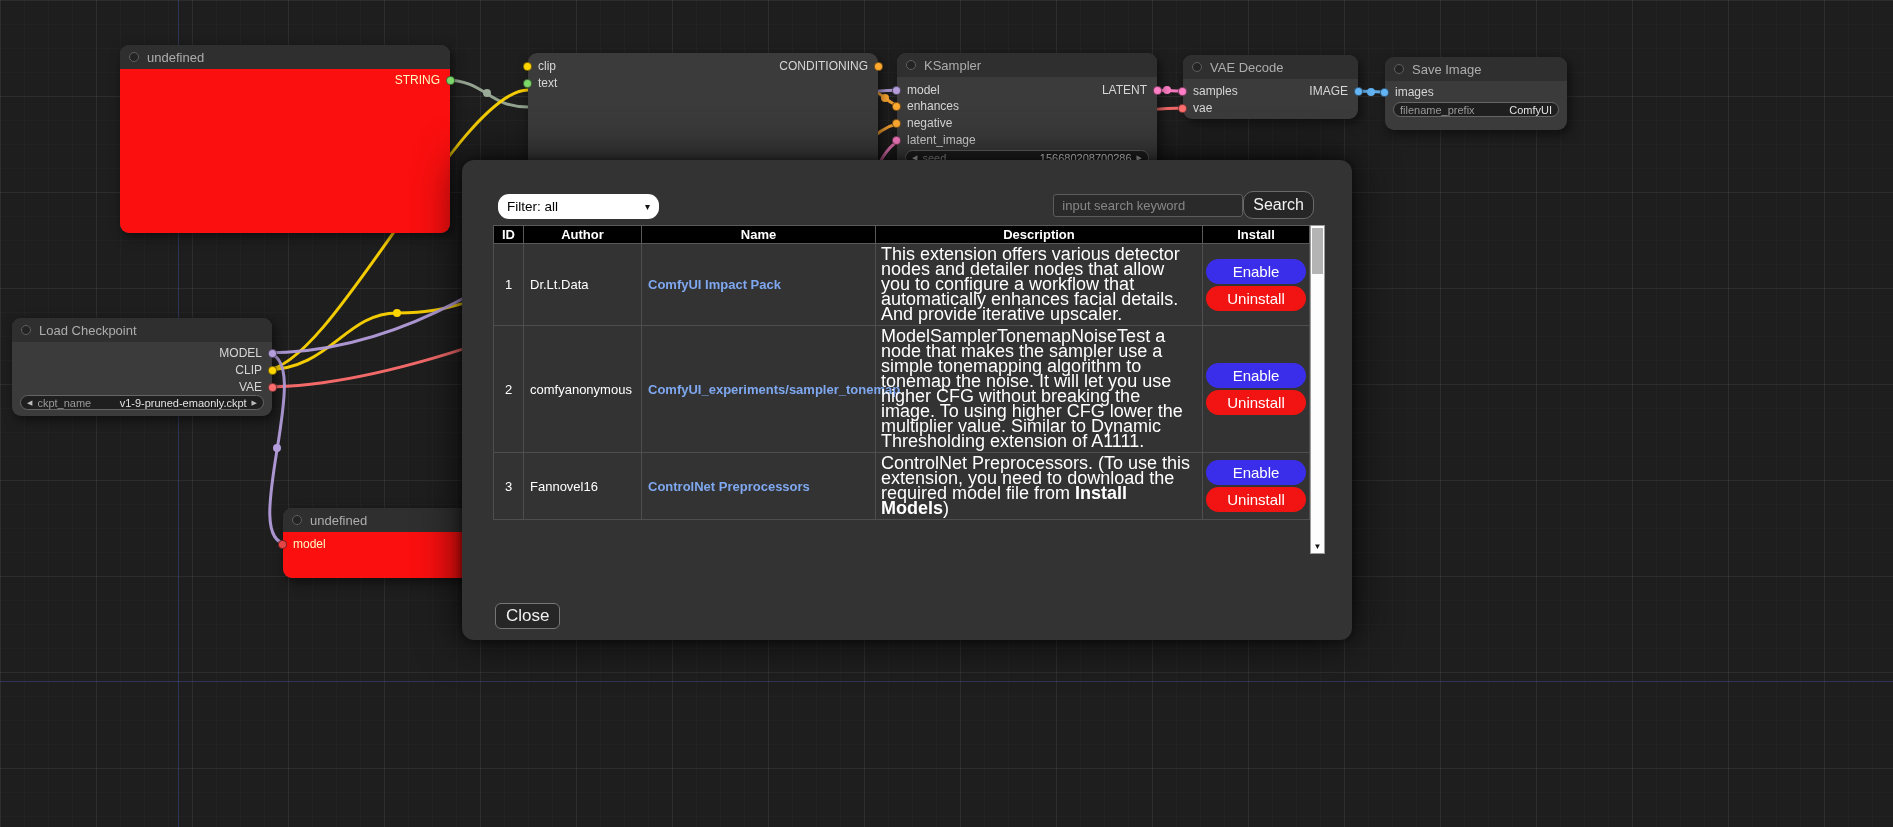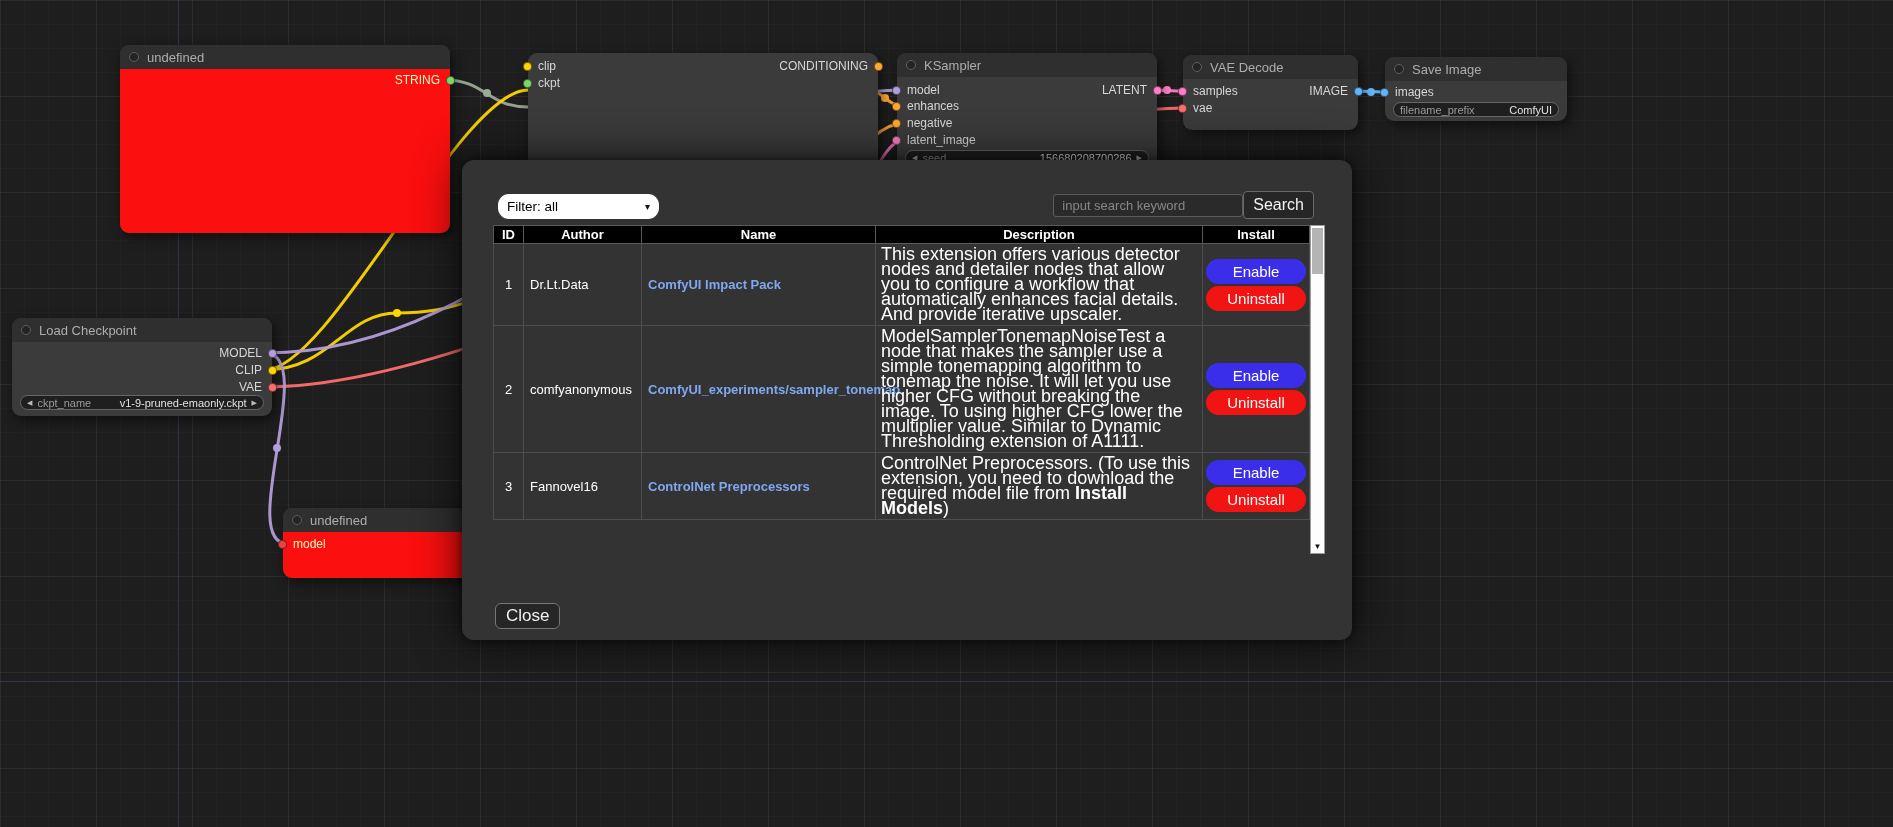--- a/index.html
+++ b/index.html
@@ -38,21 +38,21 @@
 .wname{color:#9a9a9a}
 .wval{margin-left:auto;color:#e2e2e2}
 
 
 #dialog{position:absolute;left:462px;top:160px;width:890px;height:480px;background:#333;border-radius:12px;box-shadow:0 0 45px rgba(0,0,0,.75),0 0 10px rgba(0,0,0,.5);z-index:30;color:#fff}
 .filter-select{position:absolute;left:36px;top:34px;width:161px;height:25px;background:#fff;border-radius:11px;color:#000;font-size:13.5px;display:flex;align-items:center;justify-content:space-between;padding:0 9px;cursor:pointer}
 .filter-caret{font-size:10px;color:#111}
 .search-group{position:absolute;top:31px;right:38px;display:flex;align-items:center;}
 #search-input{width:190px;height:23px;background:#2a2a2a;border:1px solid #5c5c5c;border-radius:3px;color:#ddd;font-size:13px;padding:0 8px;font-family:inherit}
 #search-input::placeholder{color:#878787}
-#search-btn{height:28px;padding:0 9px;background:#262626;border:1px solid #6a6a6a;border-radius:4px;color:#f2f2f2;font-size:16px;cursor:pointer;font-family:inherit}
+#search-btn{height:28px;padding:0 9px;background:#262626;border:1px solid #6a6a6a;border-radius:10px;color:#f2f2f2;font-size:16px;cursor:pointer;font-family:inherit}
 .table-wrap{position:absolute;left:31px;top:65px;width:832px;height:329px}
 #ext-table{border-collapse:collapse;table-layout:fixed;width:816px;font-size:13px;background:transparent}
 #ext-table th{background:#000;color:#fff;font-weight:bold;font-size:13px;padding:1px 2px;border:1px solid #5a5a5a;height:17px}
 #ext-table td{border:1px solid #4e4e4e;vertical-align:middle;color:#fff}
 td.c-id{text-align:center}
 td.c-author{padding:0 6px}
 td.c-name{padding:16px 6px}
 td.c-name a{color:var(--link-name,#7fa8f0);font-weight:bold;text-decoration:none;cursor:pointer}
 td.c-desc{padding:3px 5px;font-size:18px;line-height:15px;vertical-align:top}
 td.c-install{text-align:center;padding:3px 2px}
@@ -104,21 +104,21 @@
 </div>
 
 <div class="node" style="left:528px;top:53px;width:350px;height:270px">
   <div class="node-body">
     <div class="prow in" style="top:6px">
       <span class="pdot" style="background: rgb(255, 213, 0);"></span>
       <span class="plabel">clip</span>
     </div>
     <div class="prow in" style="top:23px">
       <span class="pdot" style="background: rgb(125, 216, 106);"></span>
-      <span class="plabel">ckpt</span>
+      <span class="plabel">text</span>
     </div>
     <div class="prow out" style="top:6px">
       <span class="pdot" style="background: rgb(255, 169, 49);"></span>
       <span class="plabel">CONDITIONING</span>
     </div>
   </div>
 </div>
 
 <div class="node" style="left:897px;top:53px;width:260px;height:270px">
   <div class="node-title">
@@ -148,42 +148,42 @@
     </div>
     <div class="widget" style="top:73px">
       <span class="warrow">◀</span>
       <span class="wname">seed</span>
       <span class="wval">156680208700286</span>
       <span class="warrow">▶</span>
     </div>
   </div>
 </div>
 
-<div class="node" style="left:1183px;top:55px;width:175px;height:75px">
+<div class="node" style="left:1183px;top:55px;width:175px;height:64px">
   <div class="node-title">
     <span class="title-dot"></span>
     <span>VAE Decode</span>
   </div>
   <div class="node-body">
     <div class="prow in" style="top:5px">
       <span class="pdot" style="background: rgb(255, 126, 198);"></span>
       <span class="plabel">samples</span>
     </div>
     <div class="prow in" style="top:22px">
       <span class="pdot" style="background: rgb(255, 110, 110);"></span>
       <span class="plabel">vae</span>
     </div>
     <div class="prow out" style="top:5px">
       <span class="pdot" style="background: rgb(100, 181, 246);"></span>
       <span class="plabel">IMAGE</span>
     </div>
   </div>
 </div>
 
-<div class="node" style="left:1385px;top:57px;width:182px;height:64px">
+<div class="node" style="left:1385px;top:57px;width:182px;height:73px">
   <div class="node-title">
     <span class="title-dot"></span>
     <span>Save Image</span>
   </div>
   <div class="node-body">
     <div class="prow in" style="top:4px">
       <span class="pdot" style="background: rgb(100, 181, 246);"></span>
       <span class="plabel">images</span>
     </div>
     <div class="widget" style="top:21px">

